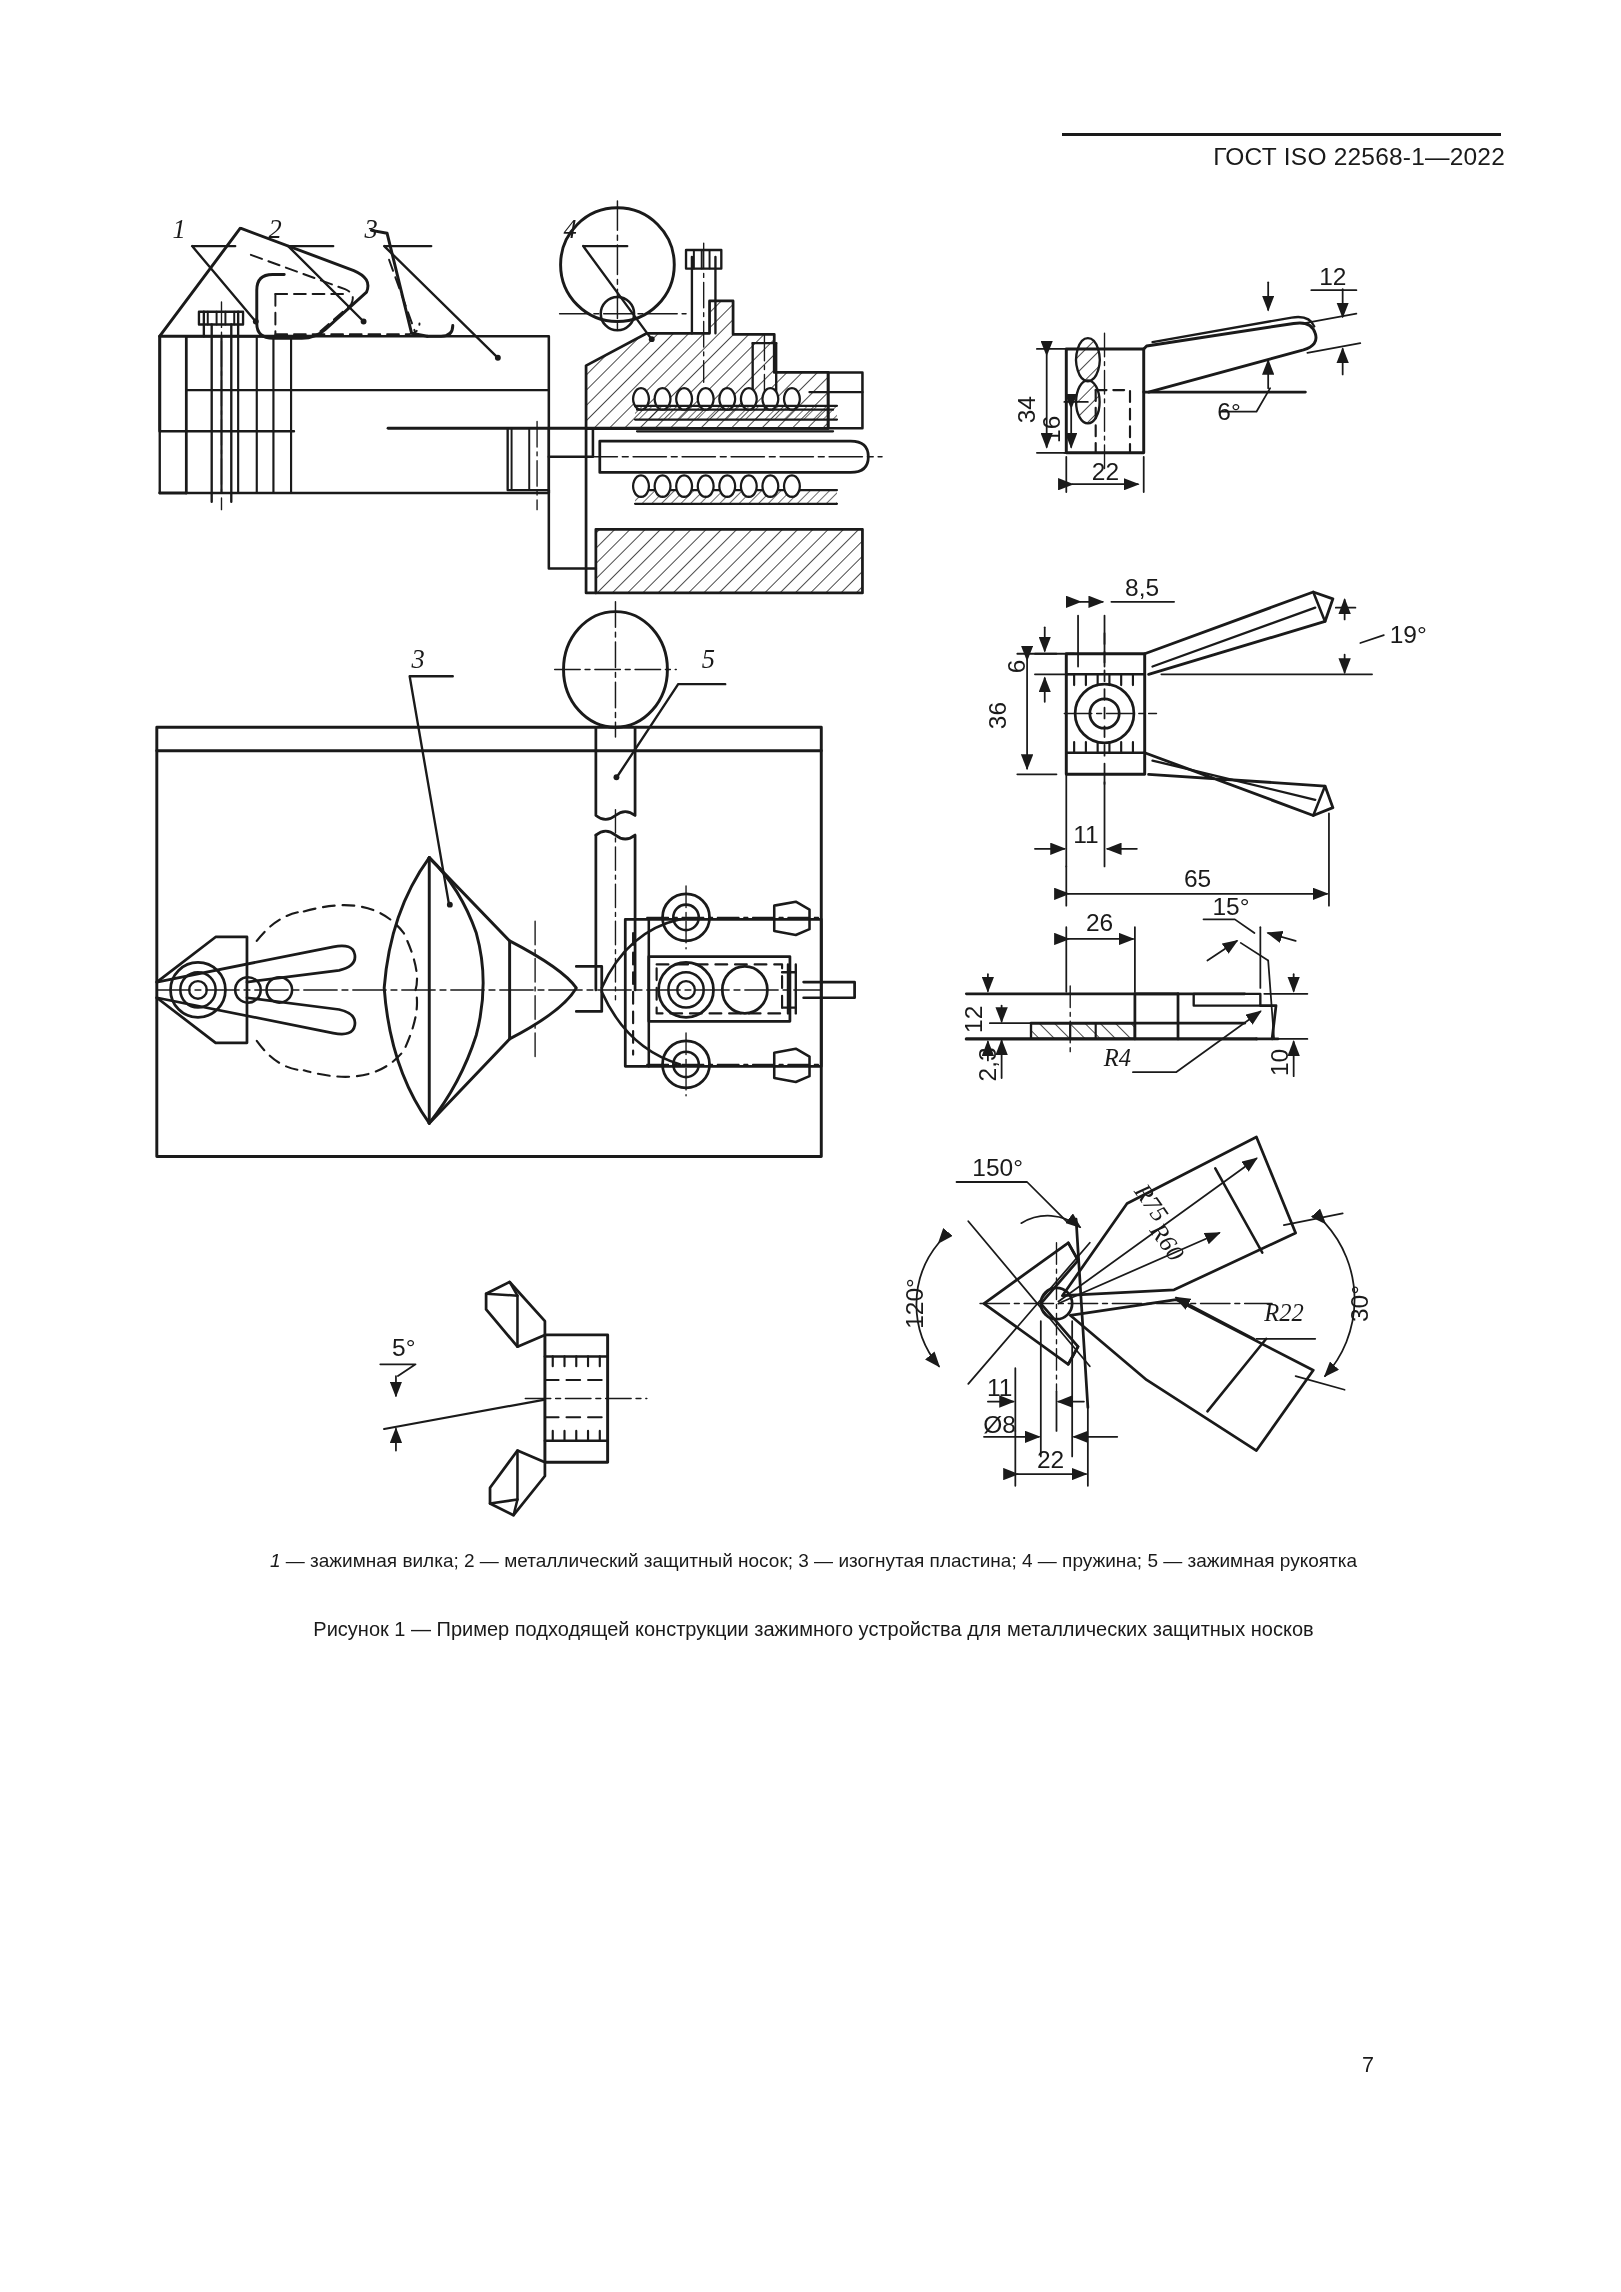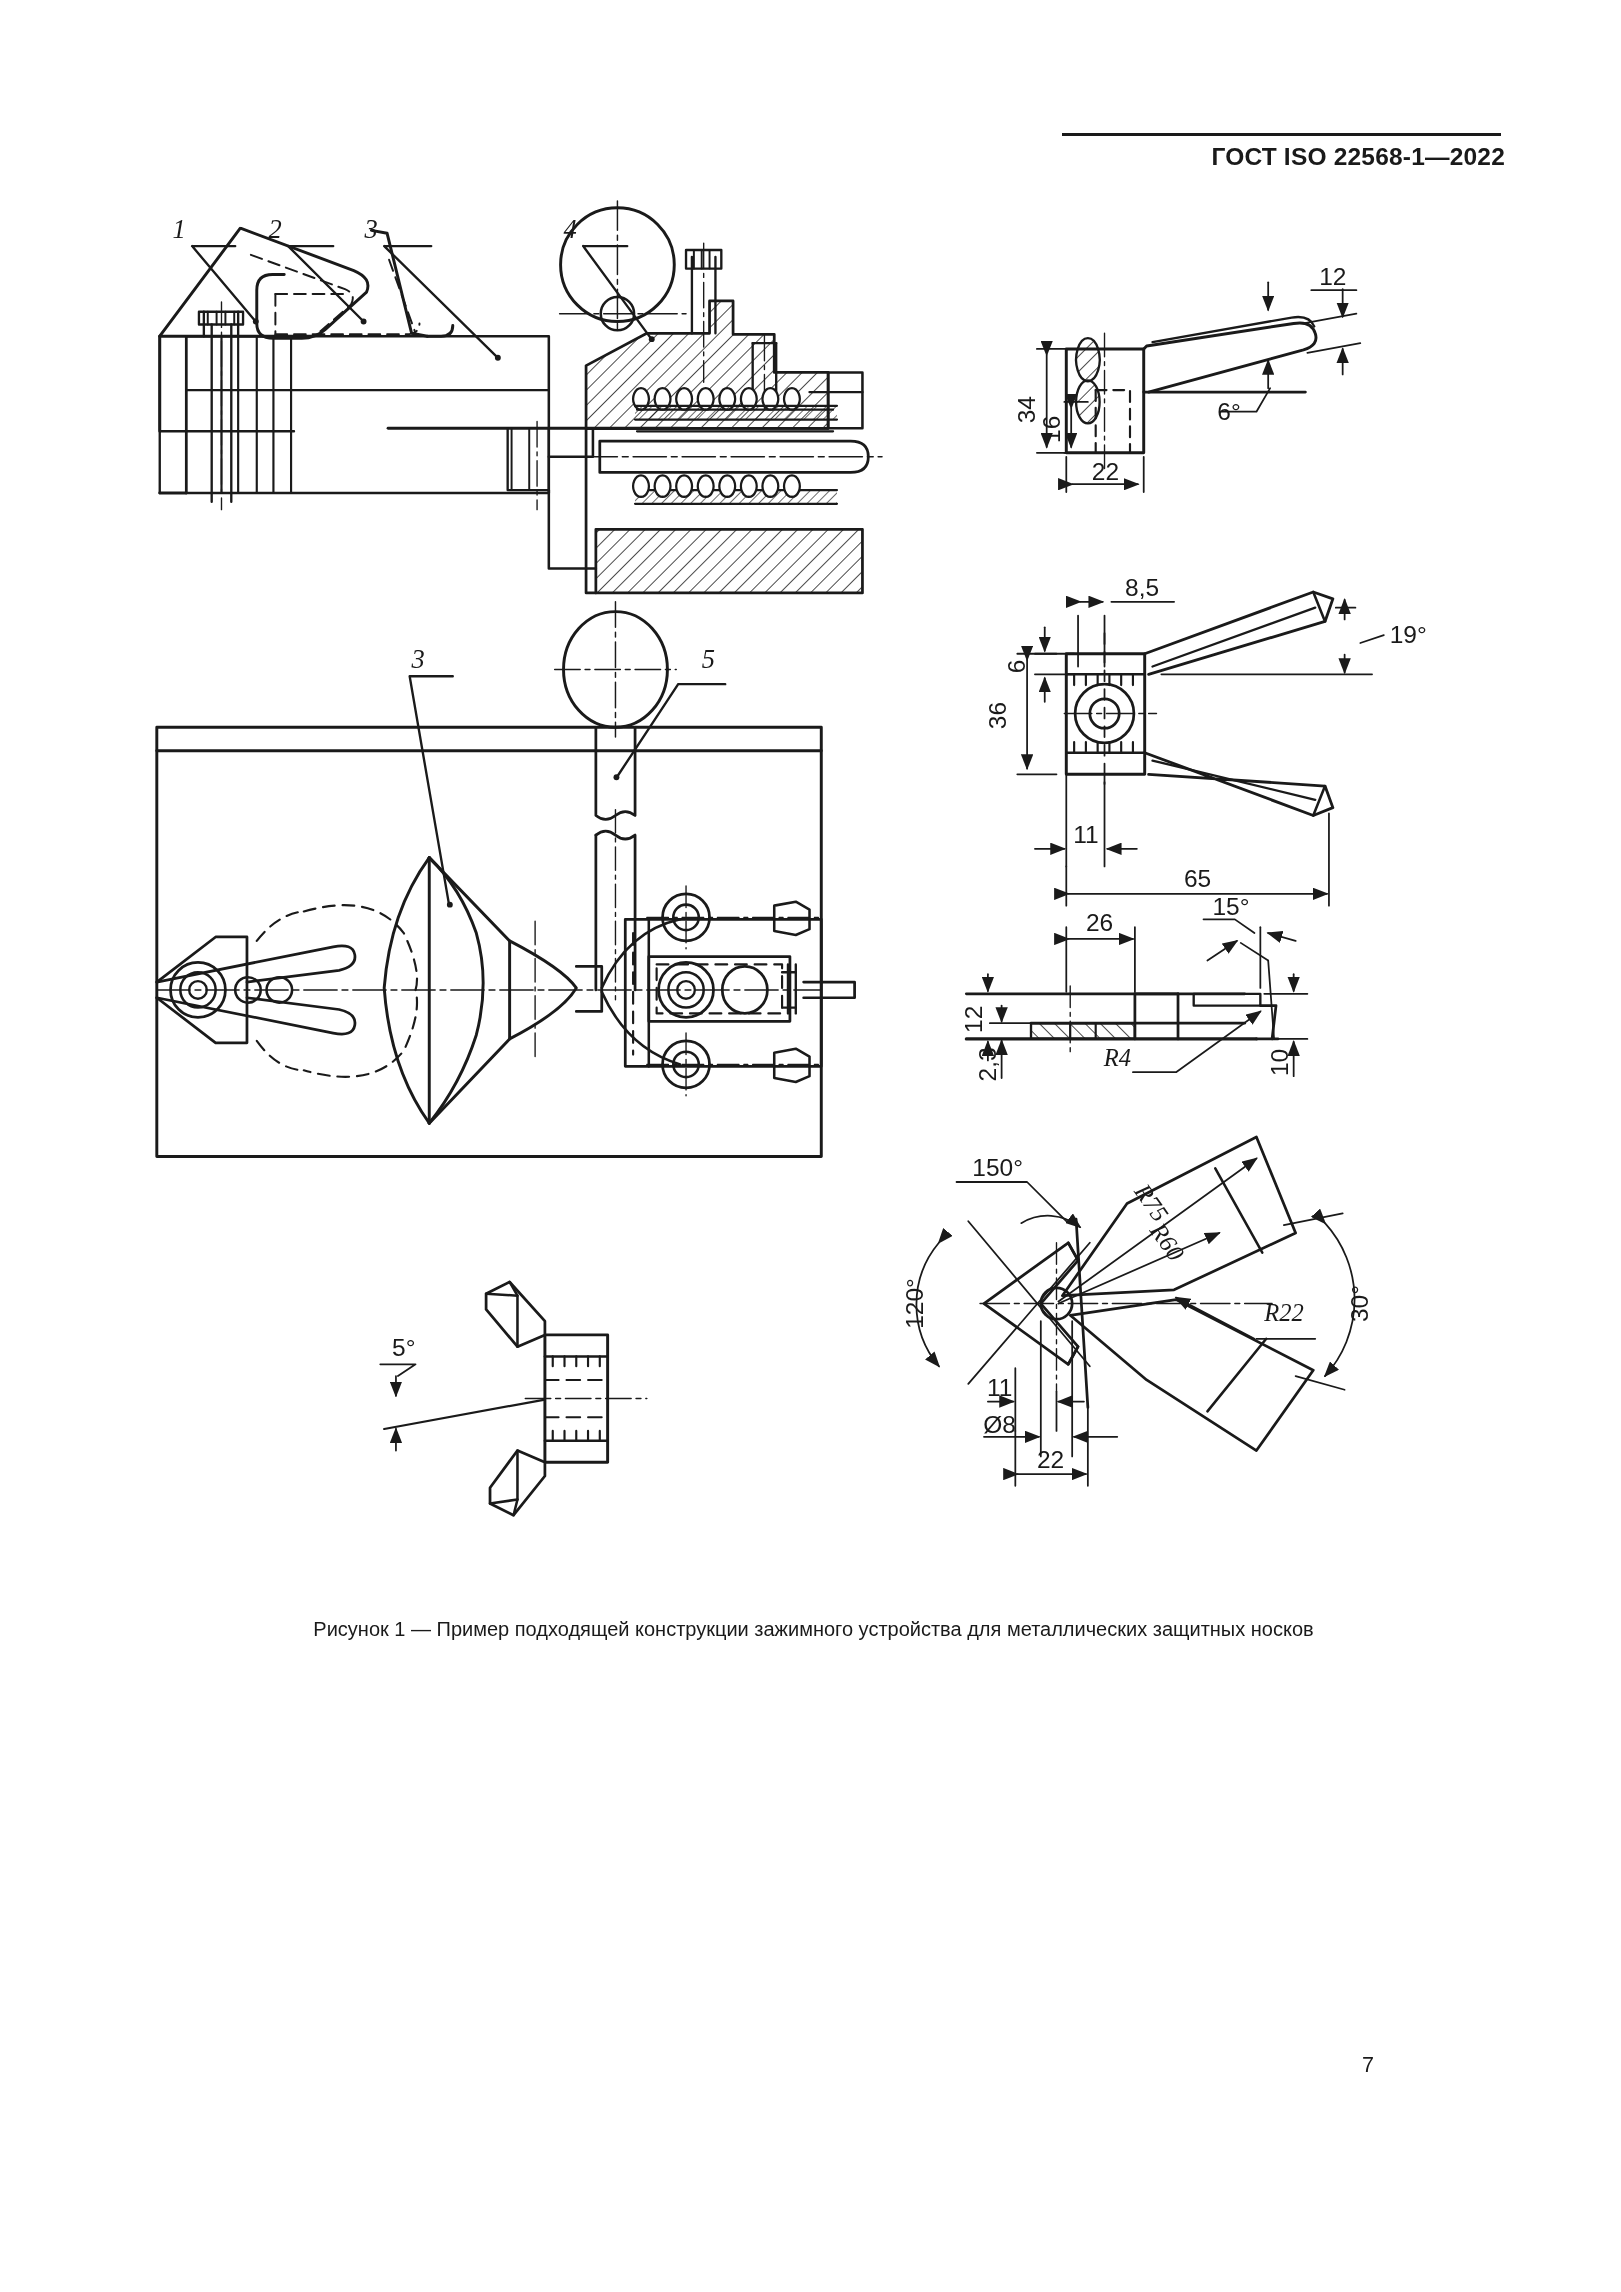--- a/index.html
+++ b/index.html
@@ -28,21 +28,21 @@
     height: 2.9px;
     background: #1a1a1a;
   }
   #header-title {
     position: absolute;
     left: 1062px;
     top: 143px;
     width: 443px;
     text-align: right;
     font-size: 24.5px;
-    font-weight: bold;
+    font-weight: normal;
     letter-spacing: 0.2px;
     white-space: nowrap;
   }
 
   
   #figure {
     position: absolute;
     left: 0;
     top: 0;
     width: 1621px;
@@ -529,19 +529,20 @@
           <path d="M388,1392 L424,1392 L406,1404" stroke-width="1.8"></path>
         </g>
         <g font-family="&quot;Liberation Sans&quot;, sans-serif" font-size="25" fill="#1a1a1a" stroke="none">
           <text x="412" y="1384" text-anchor="middle">5°</text>
         </g>
 
       </g>
     </svg>
   </div>
 
+  <div id="legend"><span class="idx">1</span><span> — зажимная вилка; 2 — металлический защитный носок; 3 — изогнутая пластина; 4 — пружина; 5 — зажимная рукоятка</span></div>
 
   <div id="caption">Рисунок 1 — Пример подходящей конструкции зажимного устройства для металлических защитных носков</div>
 
   <div id="page-number">7</div>
 
 </div>
 
 
 </body></html>

